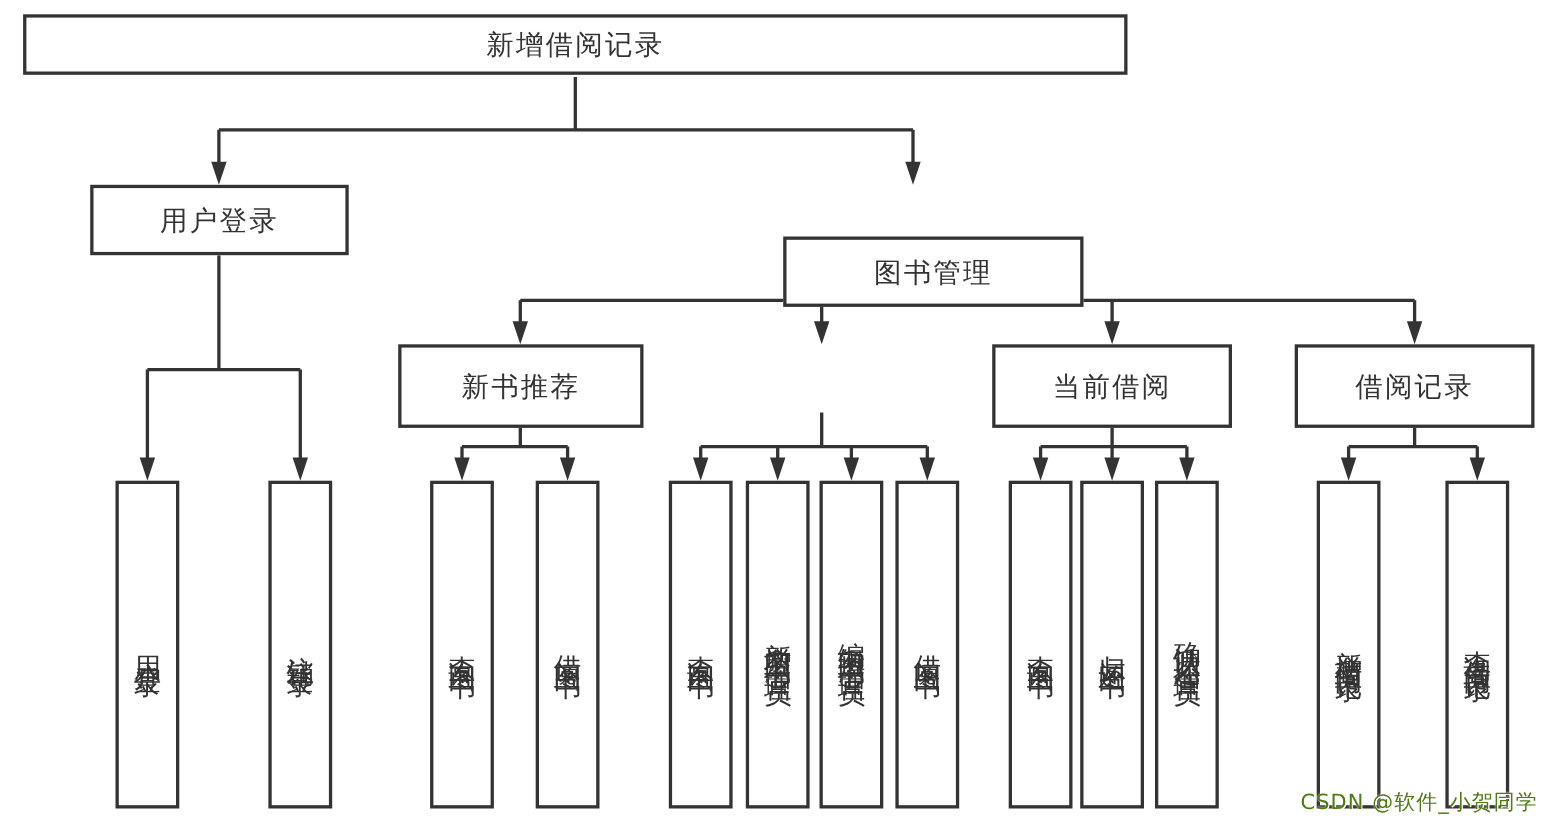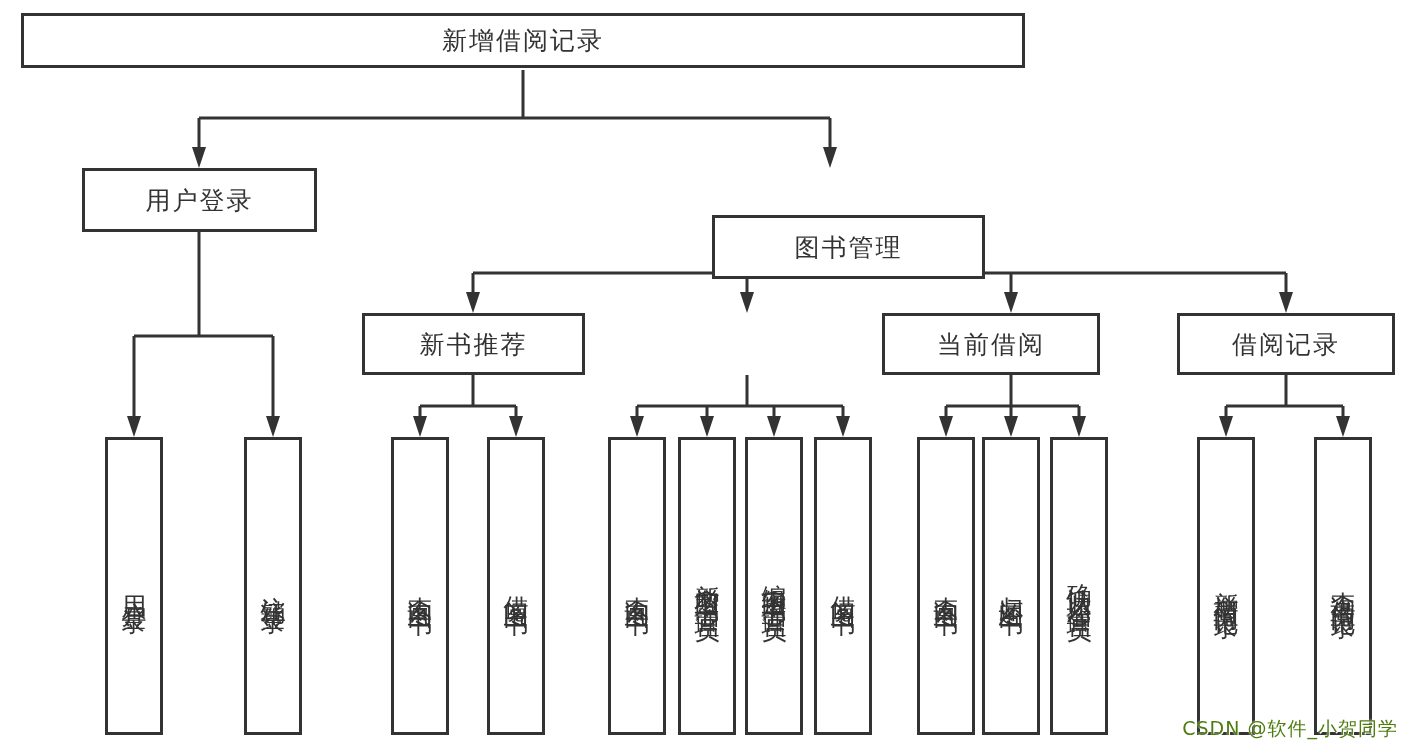--- a/index.html
+++ b/index.html
@@ -41,24 +41,24 @@
     letter-spacing: 5px;
     line-height: 1;
     white-space: nowrap;
   }
   
   .n-root   { left: 21px;  top: 13px;  width: 1004px; height: 55px; }
   
   .n-login  { left: 82px;  top: 168px; width: 235px; height: 64px; }
   .n-mgmt   { left: 712px; top: 185px; width: 273px; height: 64px; margin-top: 30px; }
   
-  .n-l3     { top: 313px; height: 62px; }
+  .n-l3     { top: 313px; height: 76px; }
   .n-rec    { left: 362px;  width: 223px; }
   .n-bor    { left: 638px;  width: 218px; }
-  .n-cur    { left: 882px;  width: 218px; }
+  .n-cur    { left: 902px;  width: 218px; }
   .n-his    { left: 1177px; width: 218px; text-align: center; }
   
   .n-leaf   { top: 437px; width: 58px; height: 298px; }
   .x1  { left: 105px;  }
   .x2  { left: 244px;  }
   .x3  { left: 391px;  }
   .x4  { left: 487px;  }
   .x5  { left: 608px;  }
   .x6  { left: 678px;  }
   .x7  { left: 745px;  }

